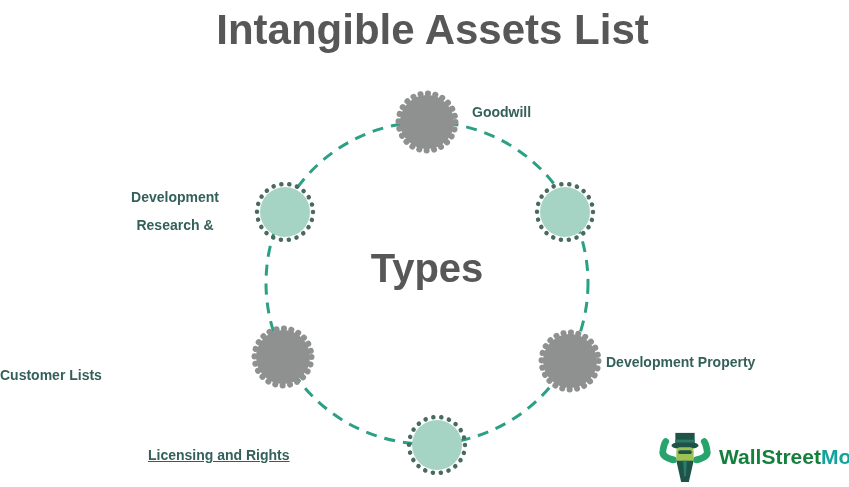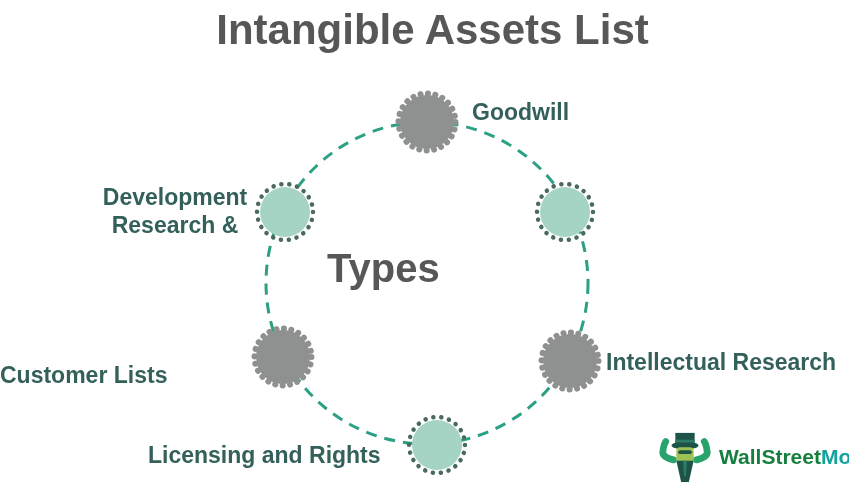--- a/index.html
+++ b/index.html
@@ -24,32 +24,32 @@
     font-weight: bold;
     letter-spacing: 0px;
     color: #575757;
   }
   .diagram-svg {
     position: absolute;
     left: 0; top: 0;
   }
   .node-label {
     position: absolute;
-    font-size: 23px;
+    font-size: 14px;
     font-weight: bold;
     color: #33605a;
     white-space: nowrap;
     line-height: 28px;
   }
   .node-label.wrap { white-space: normal; }
   .center-label {
     position: absolute;
     left: 327px; top: 246px;
     width: 200px;
-    text-align: left;
+    text-align: center;
     font-size: 40px;
     font-weight: bold;
     color: #575757;
   }
   .logo {
     position: absolute;
     left: 656px; top: 430px;
     display: flex;
     align-items: center;
     gap: 5px;
@@ -107,23 +107,23 @@
   <div class="node-label" style="left:472px; top:98px;">Goodwill</div>
 
   <div class="node-label wrap" style="left:95px; top:183px; width:160px; text-align:center;">
     <div>Development</div>
     <div>Research &amp;</div>
   </div>
 
 
   <div class="node-label" style="left:0px; top:339px; width:235px; margin-top:22px;">Customer Lists</div>
 
-  <div class="node-label" style="left:606px; top:348px;">Intellectual Research</div>
+  <div class="node-label" style="left:606px; top:348px;">Development Property</div>
 
-  <div class="node-label" style="left:148px; top:441px;">Licensing and Rights</div>
+  <div class="node-label" style="left:148px; top:441px;text-decoration:underline;">Licensing and Rights</div>
 
   <div class="center-label">Types</div>
 
   <div class="logo">
     <svg width="58" height="54" viewBox="0 0 60 56">
 
       <path d="M18,31 Q6,28 7,22 Q8,15 10,12" fill="none" stroke="#27a36b" stroke-width="7" stroke-linecap="round" stroke-linejoin="round"></path>
 
       <path d="M42,31 Q54,28 53,22 Q52,15 50,12" fill="none" stroke="#27a36b" stroke-width="7" stroke-linecap="round" stroke-linejoin="round"></path>
 

